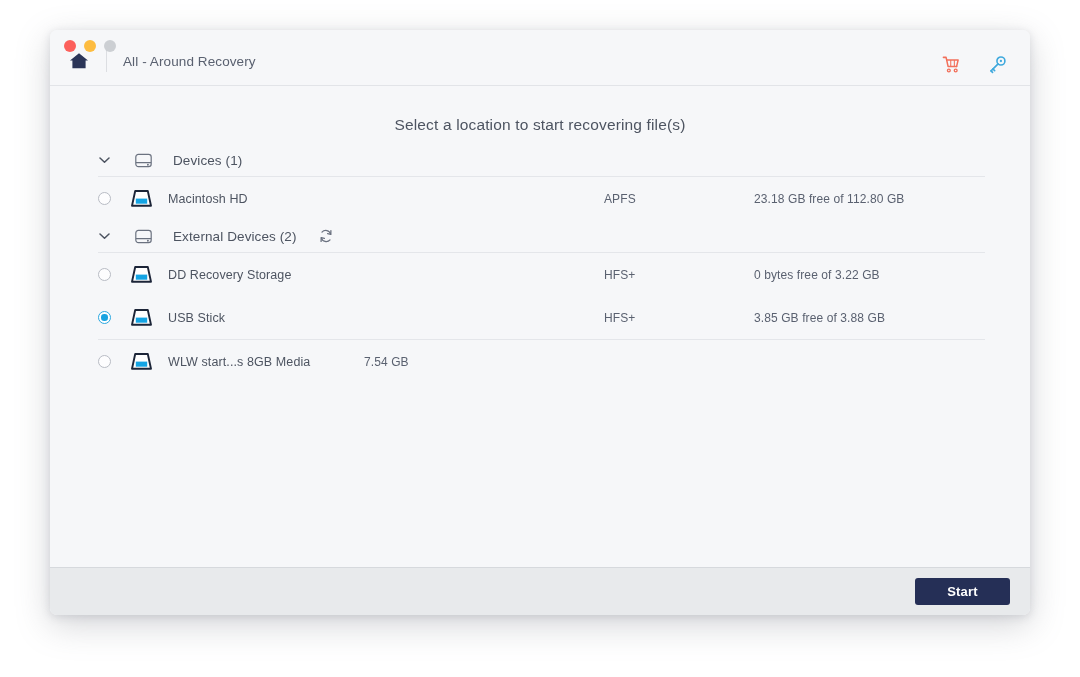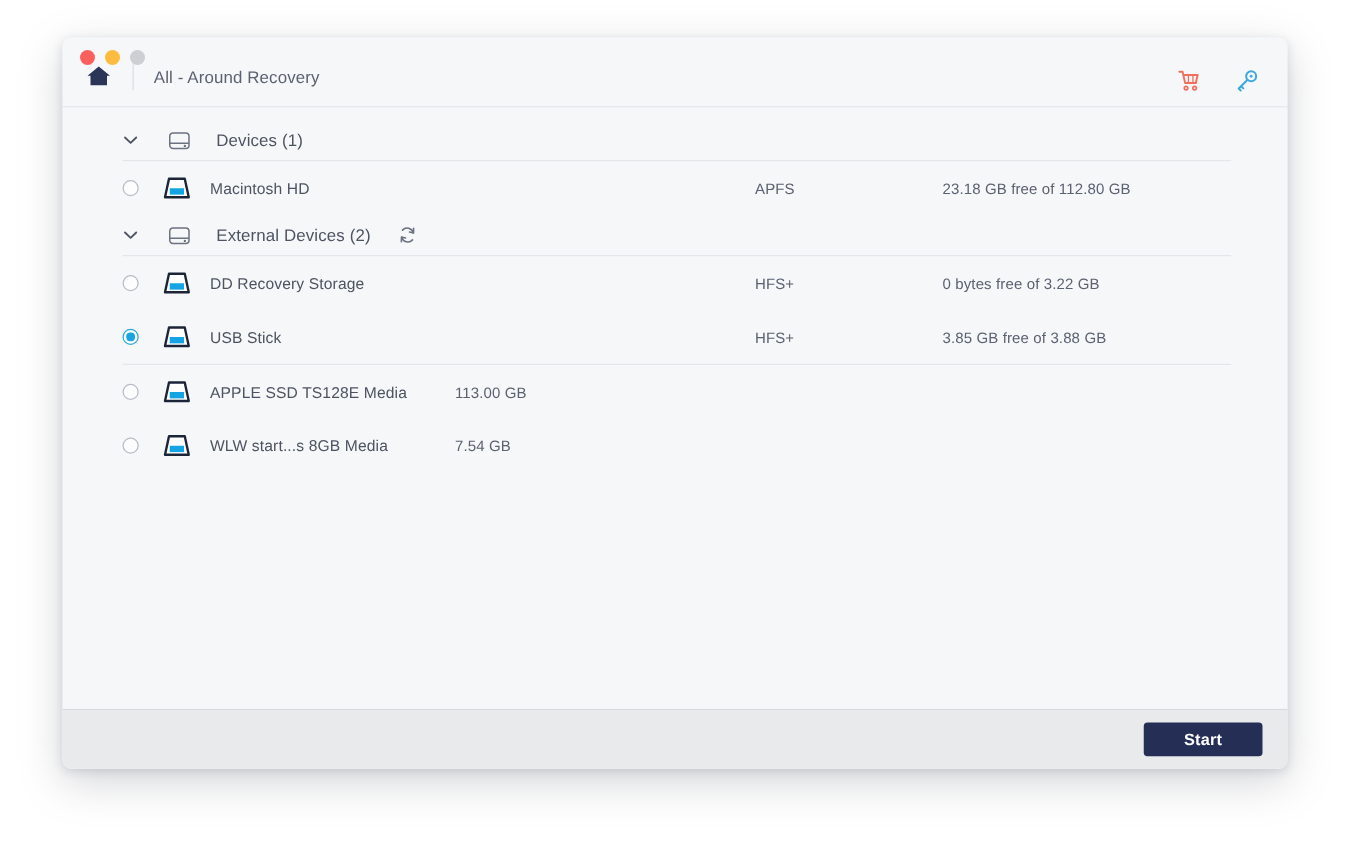--- a/index.html
+++ b/index.html
@@ -334,20 +334,21 @@
             <circle cx="13.6" cy="6.3" r="4.2" fill="none" stroke="#3fa9dd" stroke-width="1.7"></circle>
             <circle cx="13.6" cy="6.3" r="1.2" fill="#3fa9dd"></circle>
             <path d="M10.6 9.3 L3.2 16.7" fill="none" stroke="#3fa9dd" stroke-width="1.7" stroke-linecap="round"></path>
             <path d="M5.2 14.7 L7.0 16.5 M3.2 16.7 L4.8 18.3" fill="none" stroke="#3fa9dd" stroke-width="1.7" stroke-linecap="round"></path>
           </svg>
         </div>
       </div>
     </div>
 
     <div class="content">
+      <div class="headline">Select a location to start recovering file(s)</div>
 
       <div class="list">
 
         <div class="group-head">
           <span class="chevron">
             <svg width="11" height="8" viewBox="0 0 11 8">
                 <path d="M1 2 L5.5 6.3 L10 2" fill="none" stroke="#4d5461" stroke-width="1.5" stroke-linecap="round" stroke-linejoin="round"></path>
               </svg>
           </span>
           <span class="grp-disk">
@@ -435,40 +436,29 @@
             <span class="bar">
               <span class="bar-fill" style="width:1.2%"></span>
             </span>
           </span>
           <span class="fs-cell">HFS+</span>
           <span class="cap-cell">3.85 GB free of 3.88 GB</span>
         </div>
 
         <div class="divider"></div>
 
+
         <div class="row">
           <span class="radio"></span>
           <span class="drive-ico">
             <svg width="23" height="19" viewBox="0 0 23 19">
               <path d="M5.2 2.0 H17.8 L21.0 16.8 H2.0 Z" fill="#ffffff" stroke="#1c2538" stroke-width="1.9" stroke-linejoin="round"></path>
               <rect x="5.8" y="9.6" width="11.4" height="5.1" fill="#14a4e4"></rect>
             </svg>
           </span>
-          <span class="row-name" style="flex:0 0 196px;width:196px">APPLE SSD TS128E Media</span>
-          <span class="size-only">113.00 GB</span>
-        </div>
-
-        <div class="row">
-          <span class="radio"></span>
-          <span class="drive-ico">
-            <svg width="23" height="19" viewBox="0 0 23 19">
-              <path d="M5.2 2.0 H17.8 L21.0 16.8 H2.0 Z" fill="#ffffff" stroke="#1c2538" stroke-width="1.9" stroke-linejoin="round"></path>
-              <rect x="5.8" y="9.6" width="11.4" height="5.1" fill="#14a4e4"></rect>
-            </svg>
-          </span>
           <span class="row-name" style="flex:0 0 196px;width:196px">WLW start...s 8GB Media</span>
           <span class="size-only">7.54 GB</span>
         </div>
 
       </div>
     </div>
 
     <div class="footer">
       <button class="start-btn">Start</button>
     </div>

